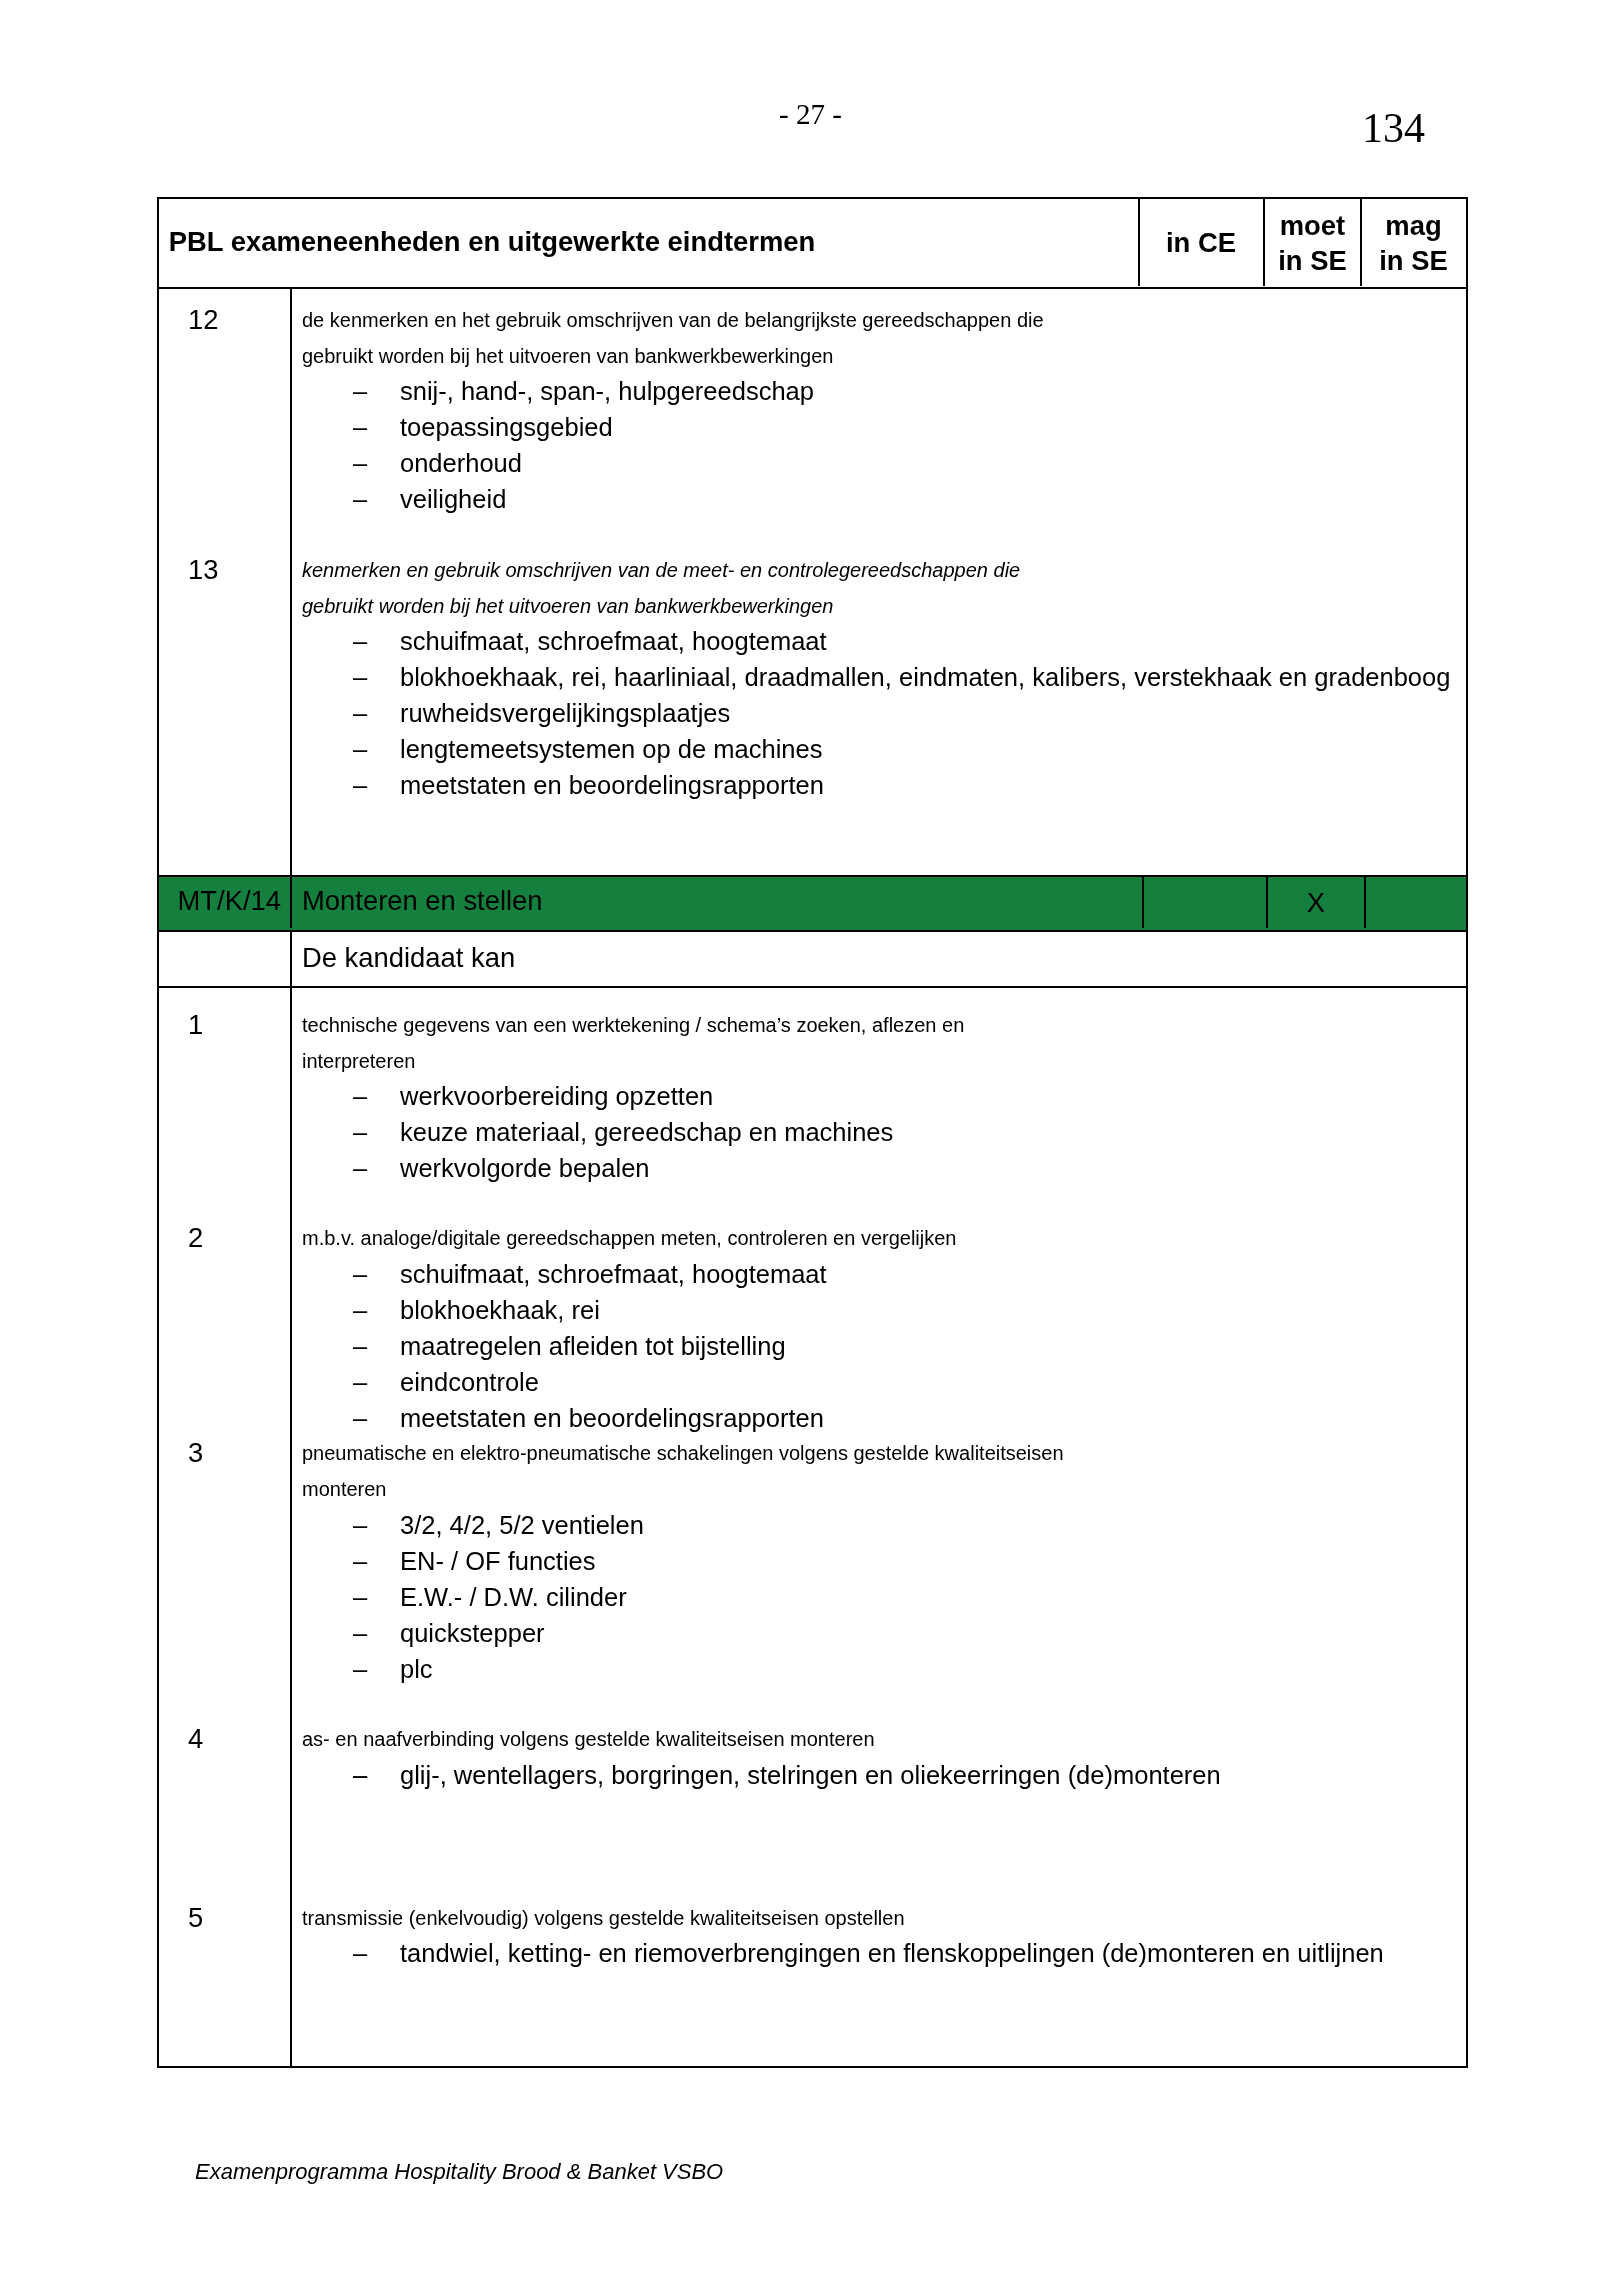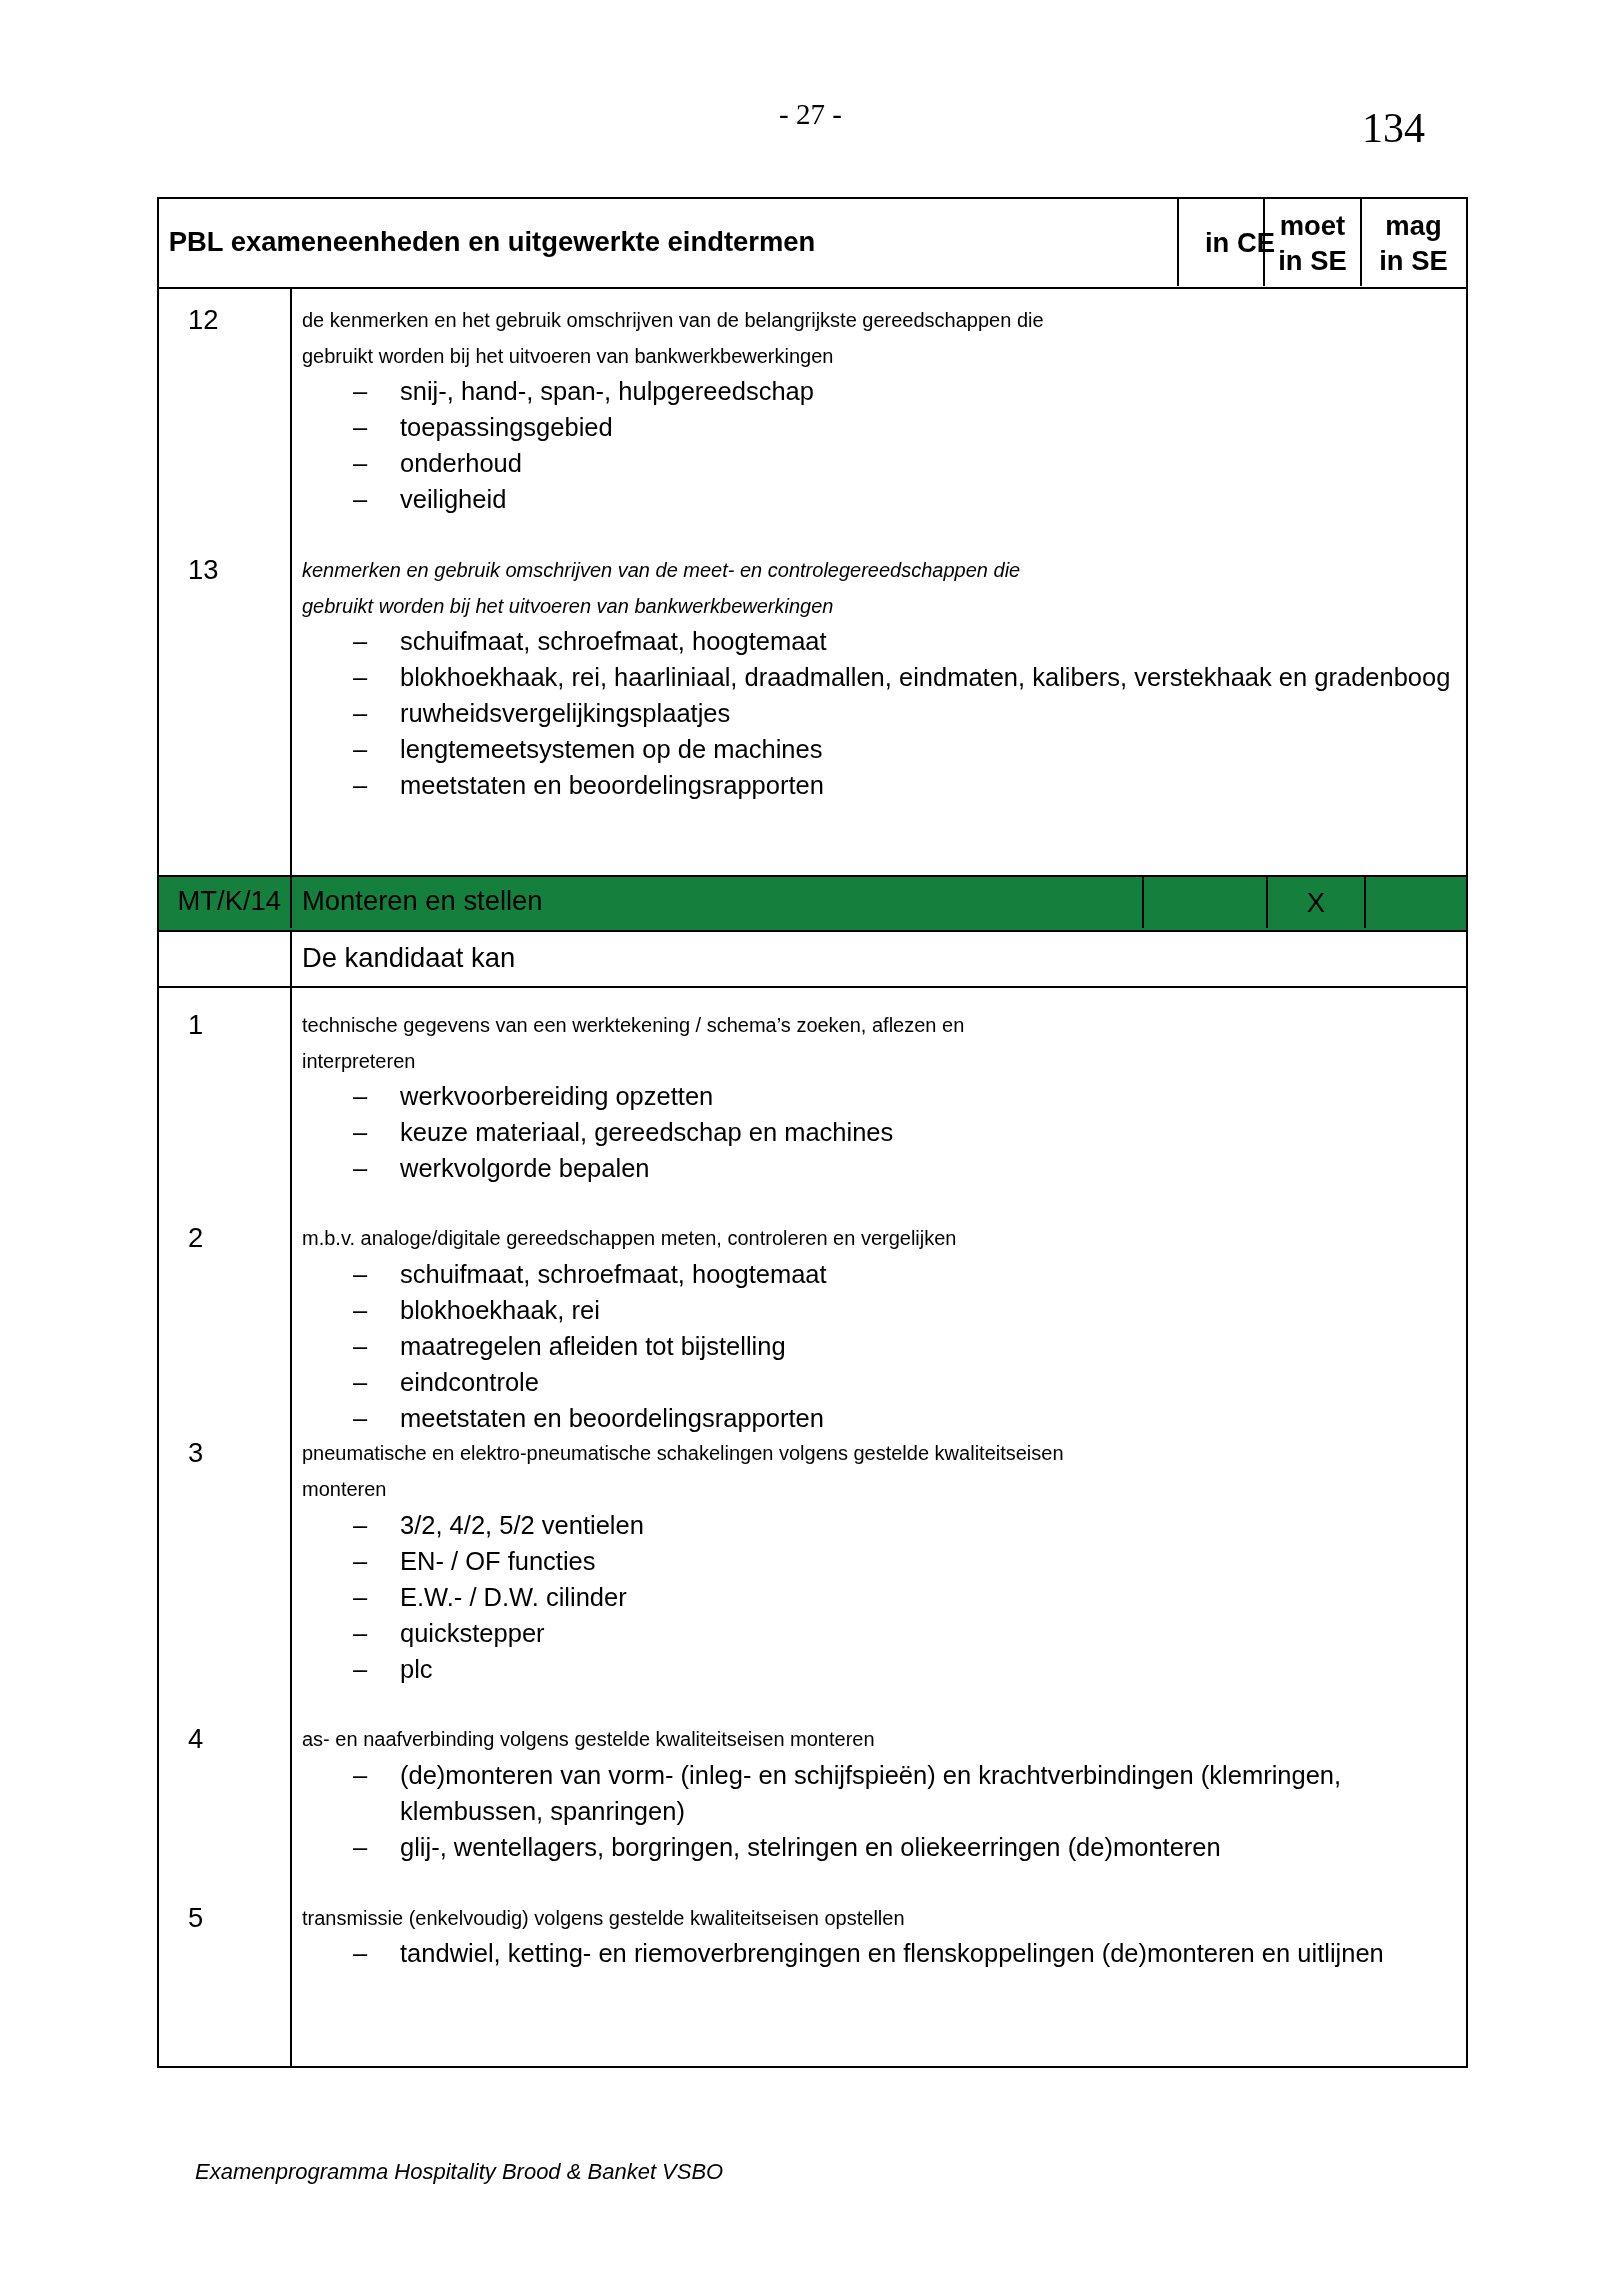--- a/index.html
+++ b/index.html
@@ -3,21 +3,21 @@
 <meta charset="utf-8">
 <style>
   html, body { margin:0; padding:0; background:#ffffff; }
   body { width:1621px; height:2293px; position:relative; overflow:hidden; color:#000; font-family:"Liberation Sans", sans-serif; }
   .page-num { position:absolute; top:98px; left:0; width:1621px; text-align:center; font-family:"Liberation Serif", serif; font-size:29px; }
   .doc-num { position:absolute; top:104px; left:1362px; font-family:"Liberation Serif", serif; font-weight:normal; font-size:42px; }
   .tbl { position:absolute; left:157px; top:197px; width:1311px; height:1871px; border:2.9px solid #000; box-sizing:border-box; }
   .hdr { position:absolute; left:0; top:0; width:100%; height:90px; border-bottom:2.9px solid #000; box-sizing:border-box; }
   .hdr .title { position:absolute; left:9.8px; top:27.4px; font-size:27.4px; font-weight:bold; }
   .hcell { position:absolute; top:0; height:87px; border-left:2.9px solid #000; box-sizing:border-box; font-size:27.4px; font-weight:bold; text-align:center; display:flex; align-items:center; justify-content:center; line-height:35px; }
-  .c-ce { left:1018px; width:124px; }
+  .c-ce { left:979px; width:124px; }
   .c-moet { left:1104px; width:97px; }
   .c-mag { left:1201px; width:105px; }
   .vline { position:absolute; left:131px; width:2px; background:#000; }
   .num { position:absolute; width:122px; text-align:left; font-size:27.4px; line-height:35px; left:12px;padding-left:17px; }
   .main { position:absolute; left:143px; width:1157px; font-size:20px; line-height:36px; }
   .subs { position:absolute; left:143px; width:1157px; font-size:25.5px; line-height:36px; }
   .sub { position:relative; padding-left:98px; }
   .sub .dash { position:absolute; left:51px; top:0; }
   .grayrow { position:absolute; left:0; width:100%; top:676px; height:57px; background:#15803d; border-top:2.9px solid #000; border-bottom:2.9px solid #000; box-sizing:border-box; }
   .grayrow .code { position:absolute; left:0; width:122px; top:7.8px; text-align:right; font-size:27.4px; }
@@ -123,21 +123,21 @@
         <div class="sub"><span class="dash">–</span><span>EN- / OF functies</span></div>
         <div class="sub"><span class="dash">–</span><span>E.W.- / D.W. cilinder</span></div>
         <div class="sub"><span class="dash">–</span><span>quickstepper</span></div>
         <div class="sub"><span class="dash">–</span><span>plc</span></div>
       </div>
       <div class="num" style="top: 1522px;">4</div>
       <div class="main" style="top: 1522px;">
         <div>as- en naafverbinding volgens gestelde kwaliteitseisen monteren</div>
       </div>
       <div class="subs" style="top: 1558px;">
-        <div class="sub"><span class="dash">–</span><span>(de)monteren van vorm- (inleg- en schijfspieën) en krachtverbindingen (klemringen, klembussen, spanringen)</span></div>
+        <div class="sub"><span class="dash">–</span></div>
         <div class="sub"><span class="dash">–</span><span>glij-, wentellagers, borgringen, stelringen en oliekeerringen (de)monteren</span></div>
       </div>
       <div class="num" style="top: 1701px;">5</div>
       <div class="main" style="top: 1701px;">
         <div>transmissie (enkelvoudig) volgens gestelde kwaliteitseisen opstellen</div>
       </div>
       <div class="subs" style="top: 1736px;">
         <div class="sub"><span class="dash">–</span><span>tandwiel, ketting- en riemoverbrengingen en flenskoppelingen (de)monteren en uitlijnen</span></div>
       </div>
     </div>

